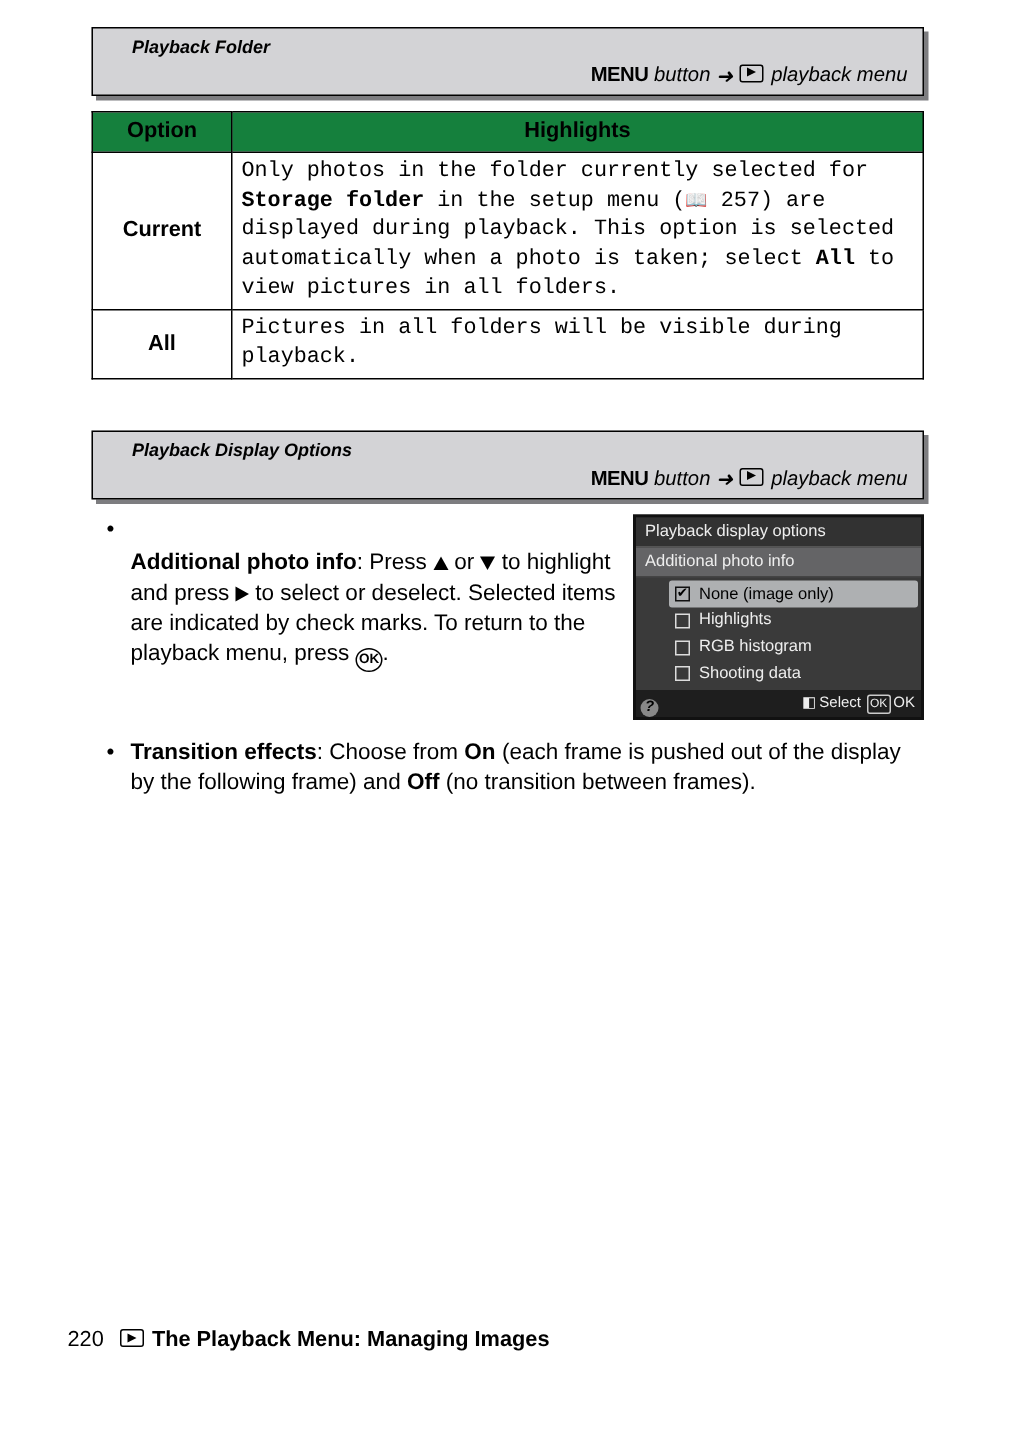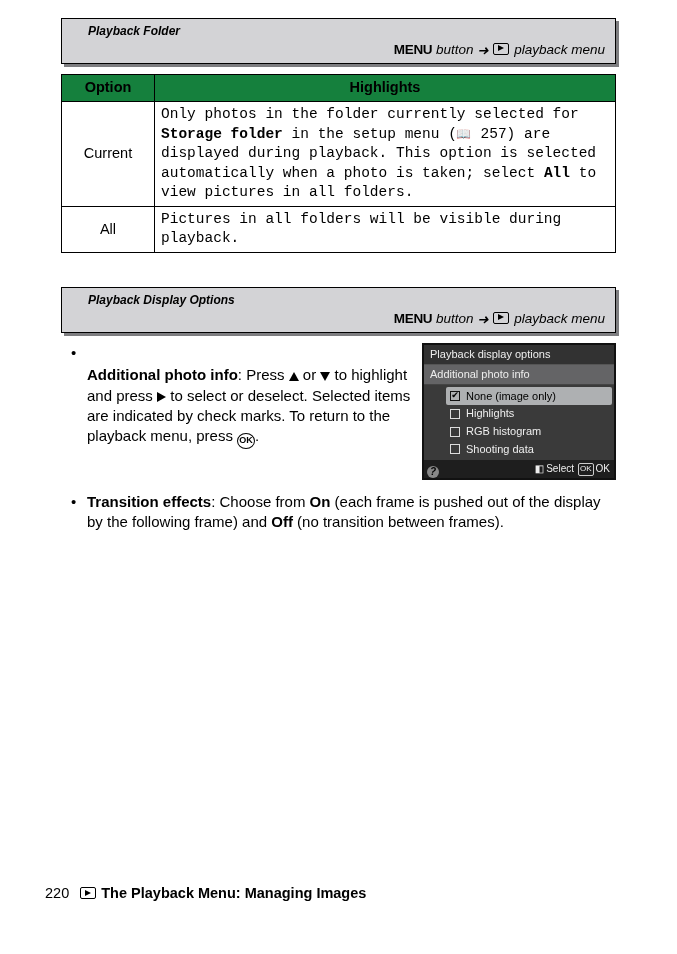--- a/index.html
+++ b/index.html
@@ -81,21 +81,21 @@
   }
   table.opts thead th {
     background: #15803d;
     font-weight: 700;
     text-align: center;
     font-family: Arial, sans-serif;
     font-stretch: condensed;
   }
   table.opts tbody td.k {
     text-align: center;
-    font-weight: 400;
+    font-weight: 700;
     font-family: Arial, sans-serif;
     font-stretch: condensed;
     width: 80px;
     margin-top: 32px;
   }
 
   ul.bullets {
     list-style: none;
     padding: 0 0 0 14px;
     margin: 0;

